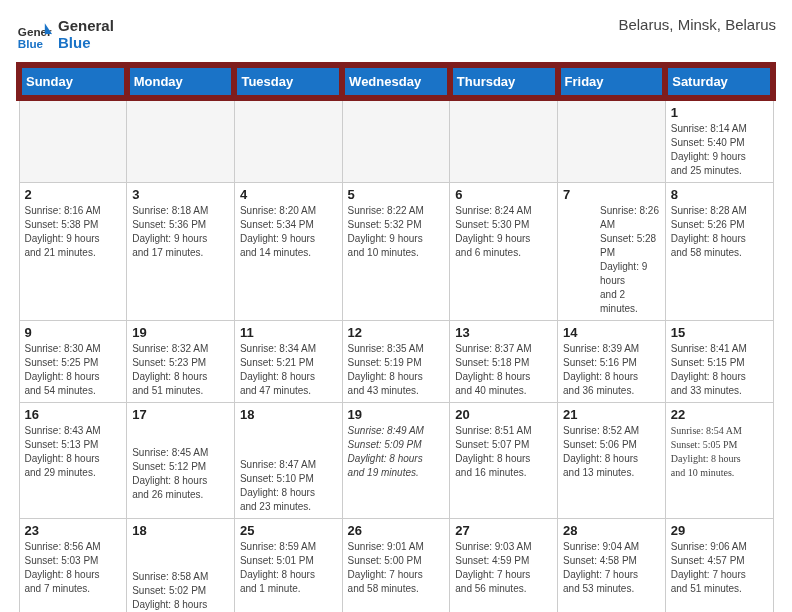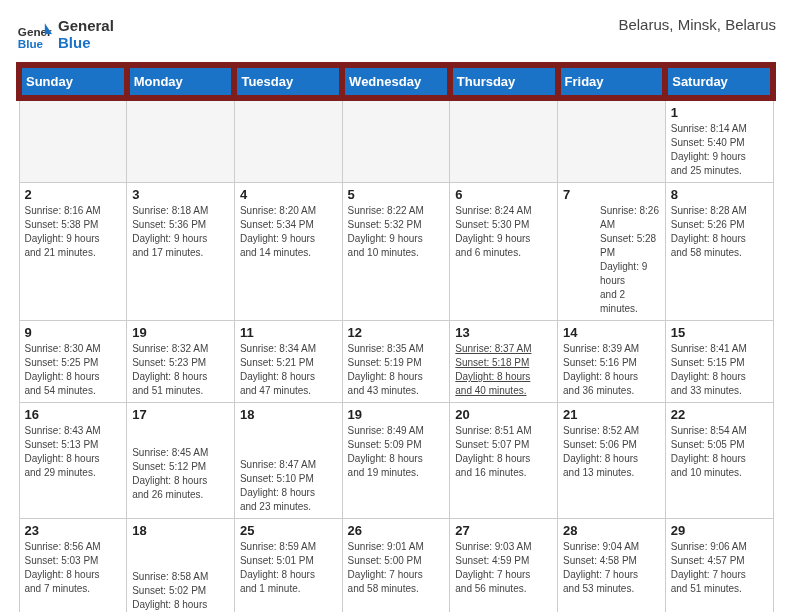--- a/index.html
+++ b/index.html
@@ -205,21 +205,21 @@
         </td>
         <td>
           <span class="day-number">12</span>
           <div class="day-info" style="white-space: pre-line;">Sunrise: 8:35 AM
 Sunset: 5:19 PM
 Daylight: 8 hours
 and 43 minutes.</div>
         </td>
         <td>
           <span class="day-number">13</span>
-          <div class="day-info" style="white-space: pre-line; text-decoration: underline;">Sunrise: 8:37 AM
+          <div class="day-info" style="white-space: pre-line;">Sunrise: 8:37 AM
 Sunset: 5:18 PM
 Daylight: 8 hours
 and 40 minutes.</div>
         </td>
         <td>
           <span class="day-number">14</span>
           <div class="day-info" style="white-space: pre-line;">Sunrise: 8:39 AM
 Sunset: 5:16 PM
 Daylight: 8 hours
 and 36 minutes.</div>
@@ -249,42 +249,42 @@
         </td>
         <td>
           <span class="day-number">18</span>
           <div class="day-info" style="white-space: pre-line; margin-top: 36px;">Sunrise: 8:47 AM
 Sunset: 5:10 PM
 Daylight: 8 hours
 and 23 minutes.</div>
         </td>
         <td>
           <span class="day-number">19</span>
-          <div class="day-info" style="white-space: pre-line;">Sunrise: 8:49 AM
+          <div class="day-info" style="white-space: pre-line; font-style: italic;">Sunrise: 8:49 AM
 Sunset: 5:09 PM
 Daylight: 8 hours
 and 19 minutes.</div>
         </td>
         <td>
           <span class="day-number">20</span>
           <div class="day-info" style="white-space: pre-line;">Sunrise: 8:51 AM
 Sunset: 5:07 PM
 Daylight: 8 hours
 and 16 minutes.</div>
         </td>
         <td>
           <span class="day-number">21</span>
           <div class="day-info" style="white-space: pre-line;">Sunrise: 8:52 AM
 Sunset: 5:06 PM
 Daylight: 8 hours
 and 13 minutes.</div>
         </td>
         <td>
           <span class="day-number">22</span>
-          <div class="day-info" style="white-space: pre-line;">Sunrise: 8:54 AM
+          <div class="day-info" style="white-space: pre-line; font-family: Liberation Serif, serif;">Sunrise: 8:54 AM
 Sunset: 5:05 PM
 Daylight: 8 hours
 and 10 minutes.</div>
         </td>
       </tr>
       <tr>
         <td>
           <span class="day-number">23</span>
           <div class="day-info" style="white-space: pre-line;">Sunrise: 8:56 AM
 Sunset: 5:03 PM

